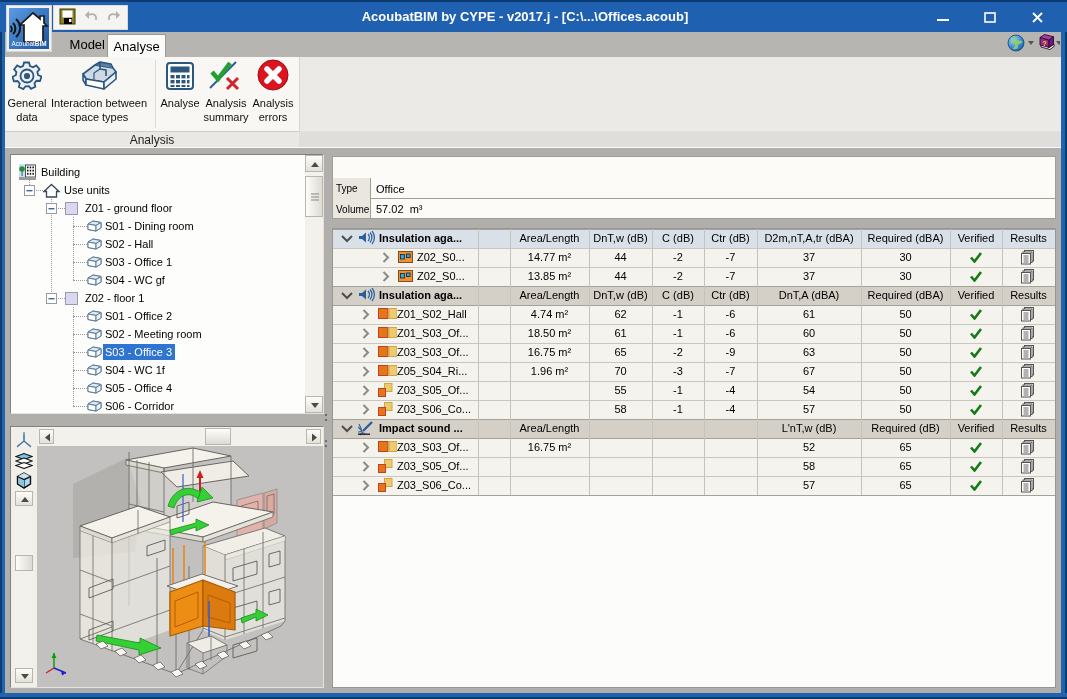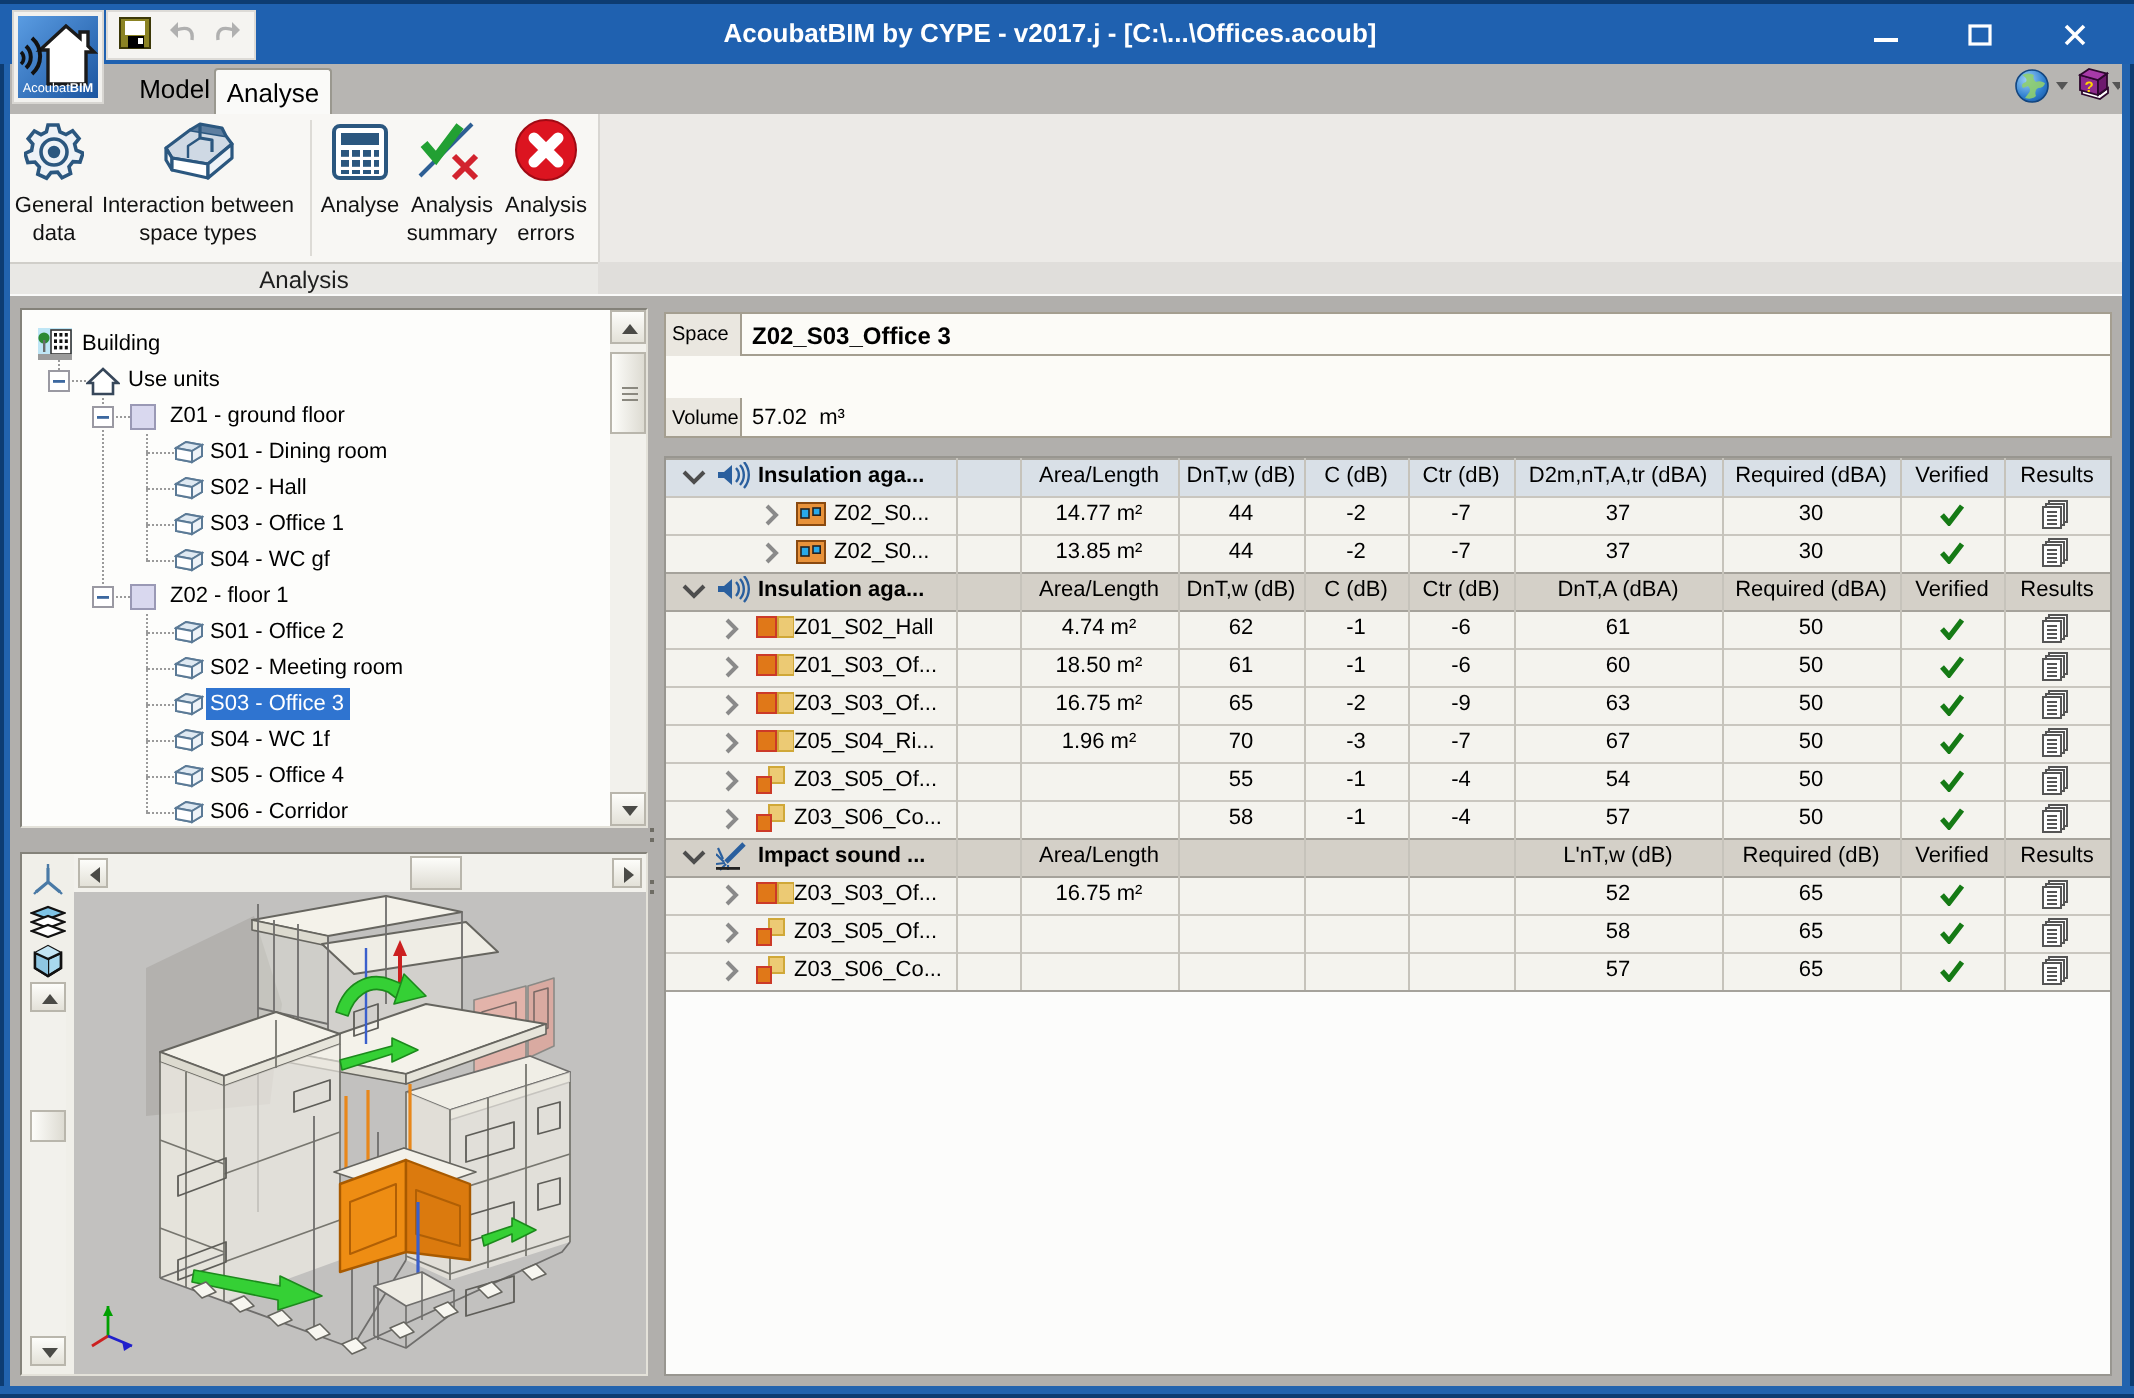--- a/index.html
+++ b/index.html
@@ -493,23 +493,23 @@
         <path d="M17 207 L14.5 212 L19.5 212 Z" fill="#00a000" stroke="none"></path>
         <path d="M17 222 L9 227" stroke="#cc2020"></path>
         <path d="M17 222 L29 227" stroke="#2020cc"></path>
         <path d="M29 227 L24 224.5 L25 229.5 Z" fill="#2020cc" stroke="none"></path>
       </g>
     </g>
   </svg>
 </div>
 
 <div class="abs" id="infogrid">
-  <div class="abs infrow" style="left:0;top:0;width:722px;height:21px;">
-    <div class="abs inflbl">Space</div>
-    <div class="abs infval" style="top:4px;font-weight:bold;font-size:12px;">Z02_S03_Office 3</div>
+  <div class="abs infrow" style="left:0;top:21px;width:722px;height:21px;">
+    <div class="abs inflbl">Type</div>
+    <div class="abs infval" style="top:5px;">Office</div>
   </div>
   <div class="abs" style="left:0;top:42px;width:722px;height:19px;padding-left:41px;">
     <div class="abs inflbl" style="height:19px;">Volume</div>
     <div class="abs infval" style="top:4px;">57.02&nbsp; m³</div>
   </div>
 </div>
 <div class="abs" id="tbl">
   <svg width="0" height="0" style="position:absolute;">
     <defs>
       <g id="chevD">

